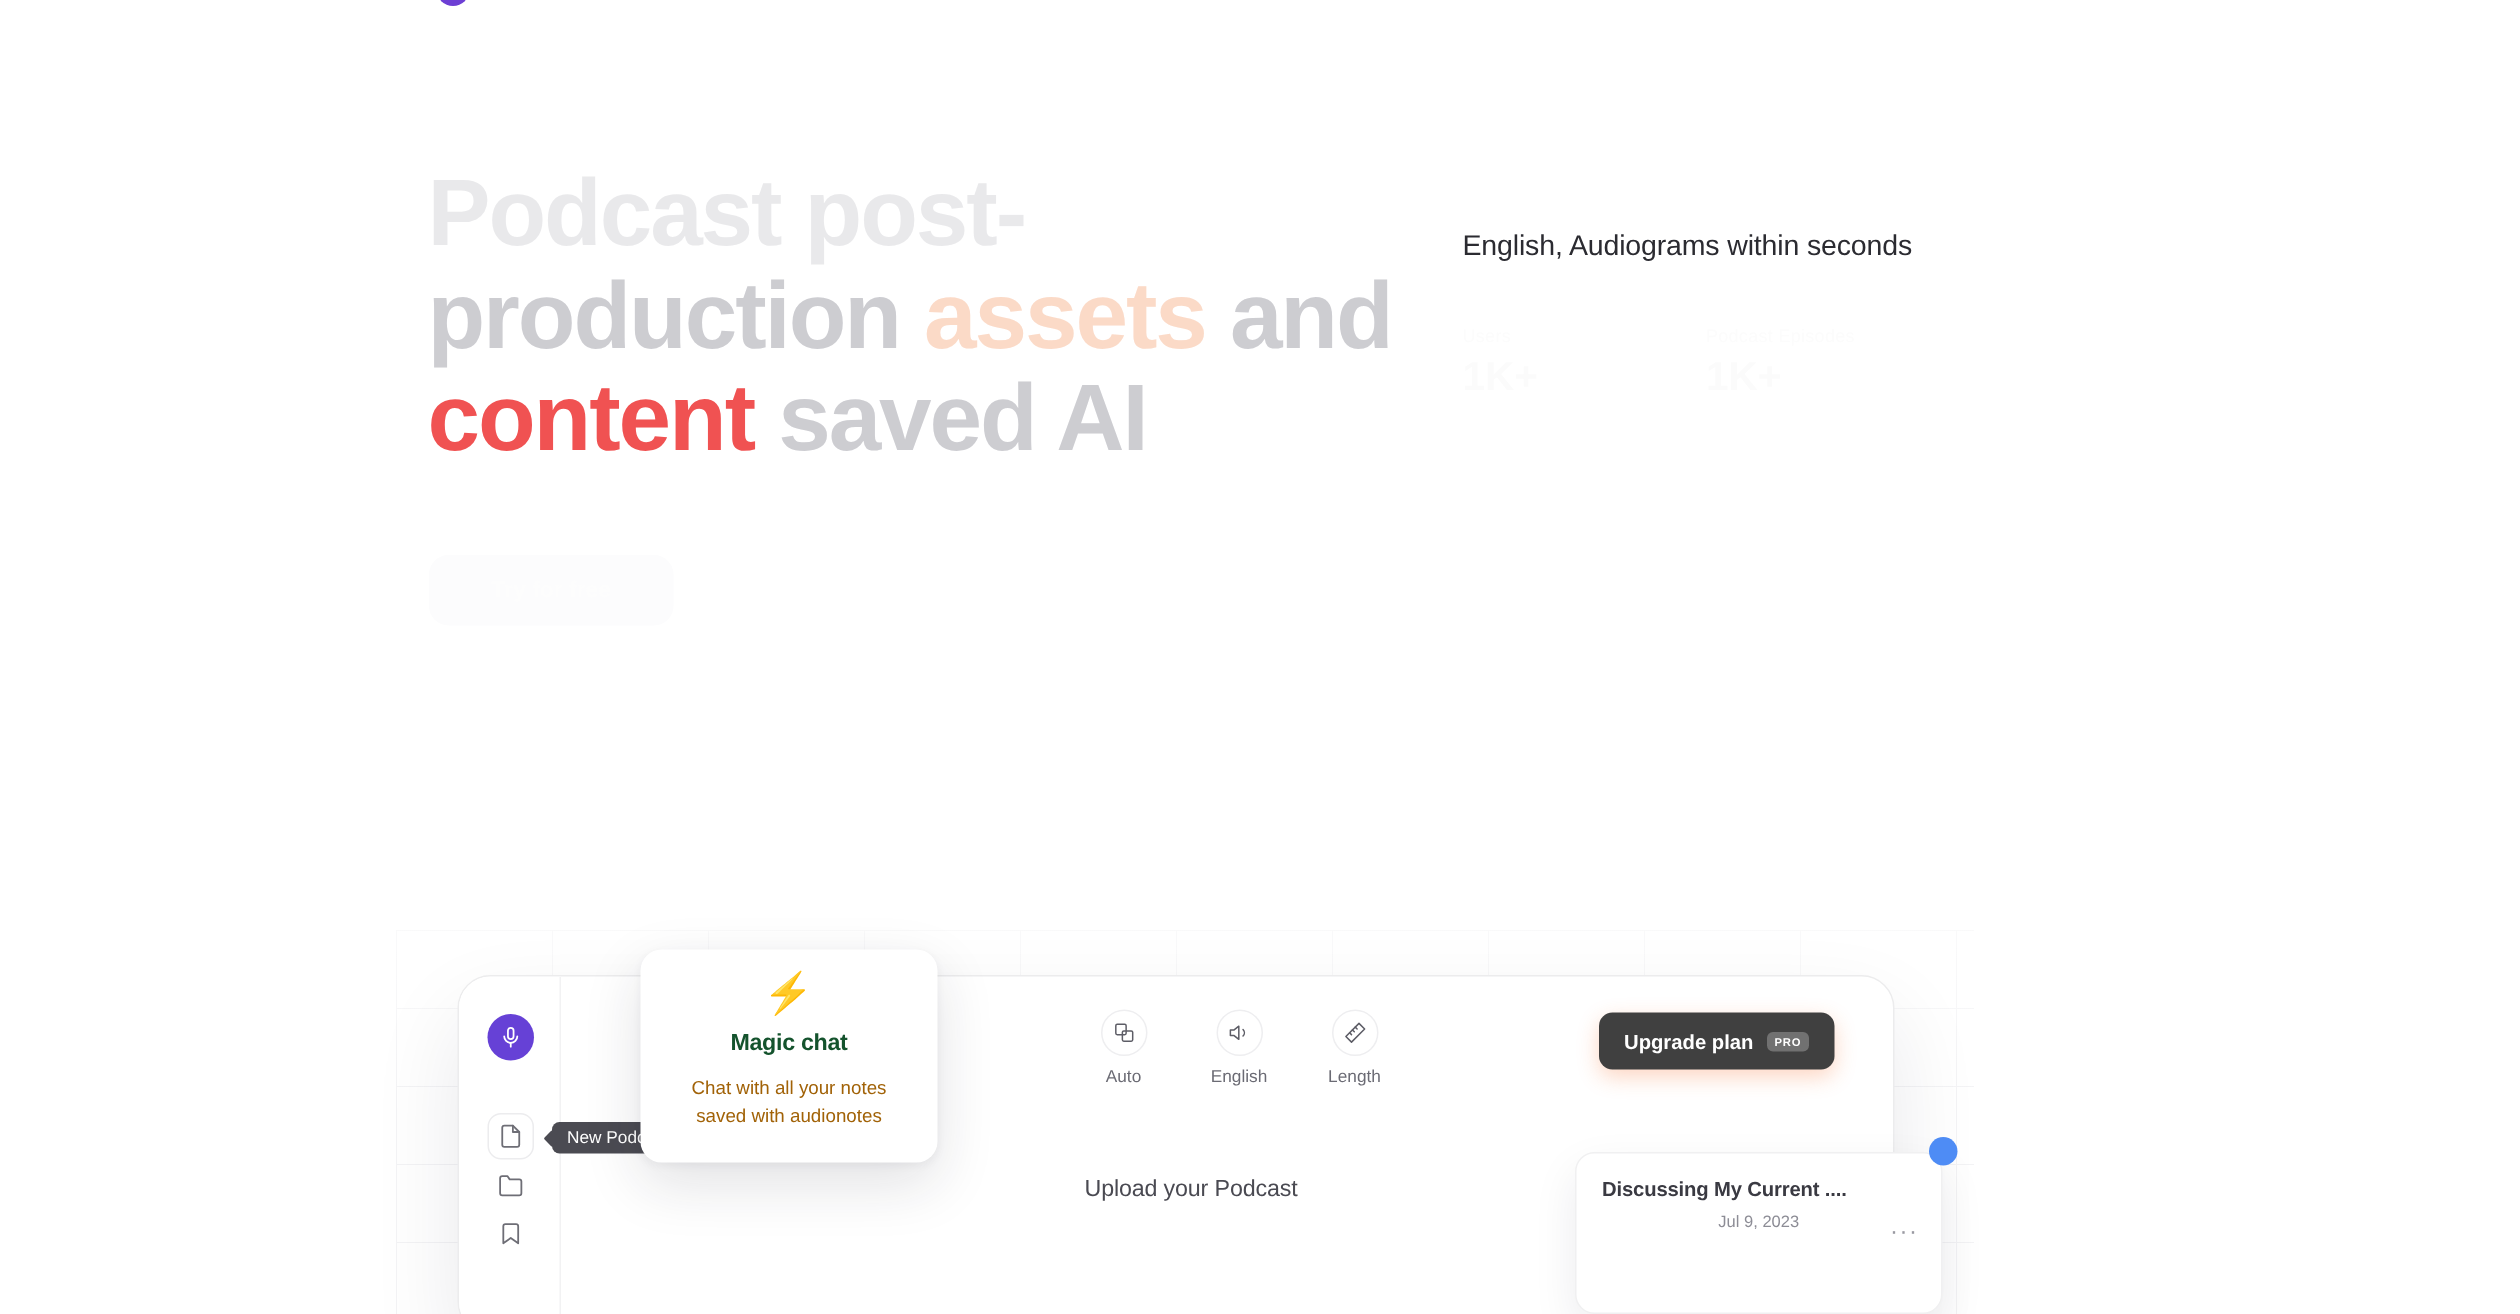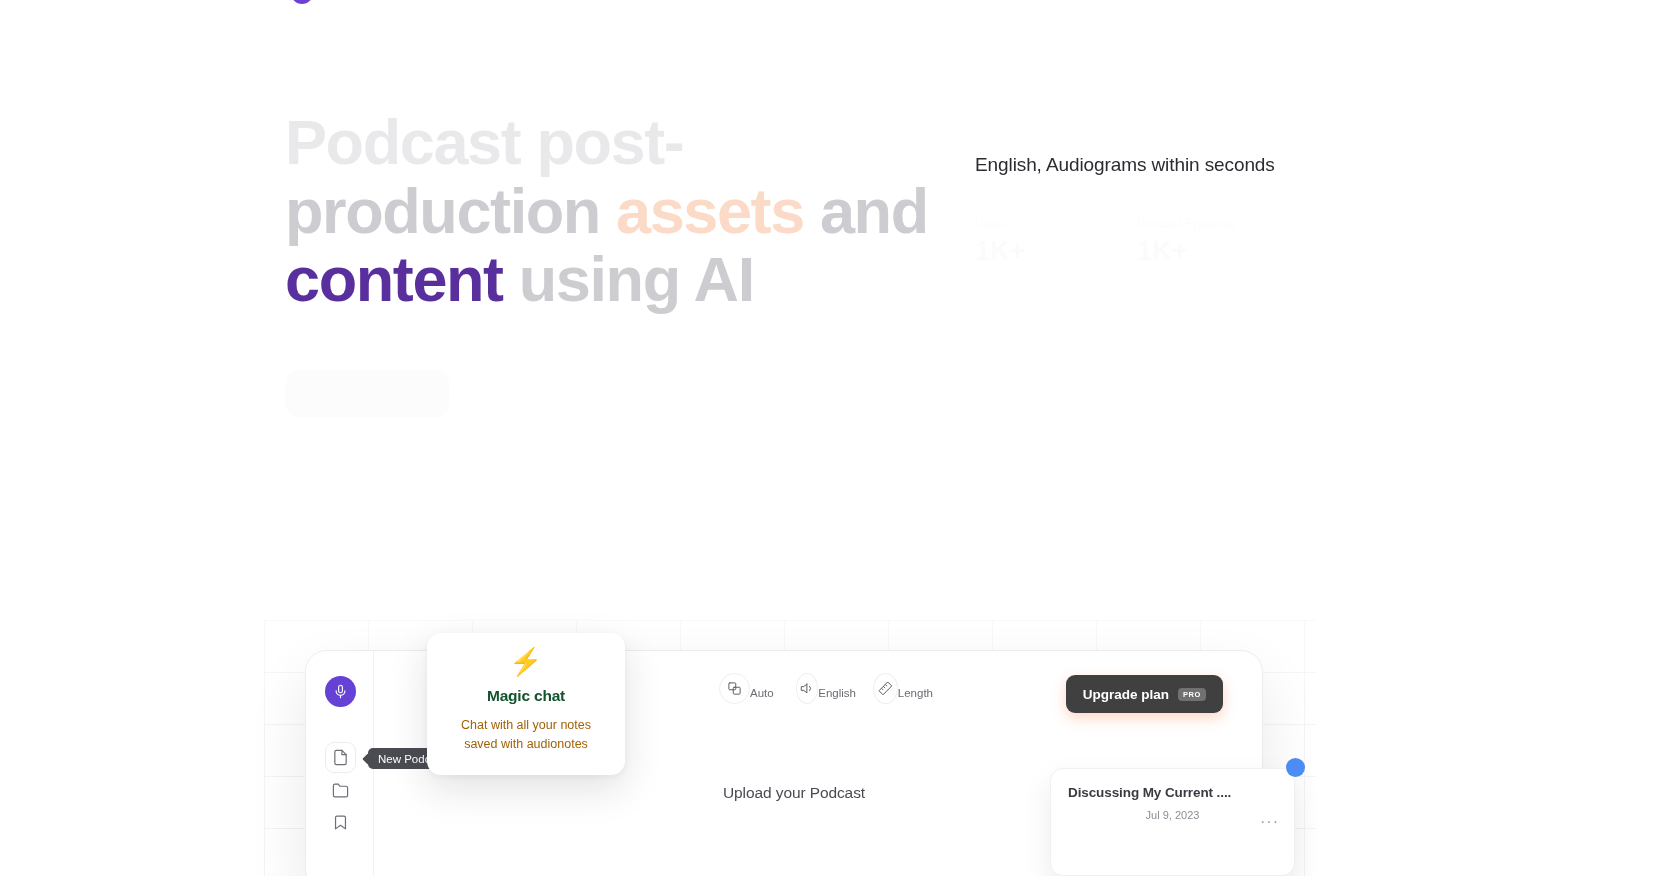--- a/index.html
+++ b/index.html
@@ -27,21 +27,21 @@
     width:820px;
     font-size:63px; line-height:1.09;
     font-weight:700; letter-spacing:-1.4px;
     color:#c9c9ce;
   }
   .hero-title .line { display:block; }
   .hero-title .l1 { opacity:.40; }
   .hero-title .l2 { opacity:.92; }
   .hero-title .l3 { opacity:.92; }
   .hl { color:#fbd7c3; }
-  .hl-strong { color:#4c1d95;margin-top:48px; }
+  .hl-strong { color:#ef4444;margin-top:48px; }
 
   .hero-cta {
     position:absolute; left:286px; top:370px;
     width:163px; height:47px; border-radius:13px;
     background:#fcfcfd;
     color:#fdfdfd; font-size:15px; font-weight:600;
     display:flex; align-items:center; justify-content:center;
     letter-spacing:.1px;
   }
 
@@ -121,21 +121,21 @@
   }
 
   
   .app-main { position:absolute; left:68px; top:0; right:0; height:240px; }
   .upload-label {
     position:absolute; left:349px; top:133px;
     font-size:15.5px; color:#4a4a52; letter-spacing:-.1px;
   }
 
   .opt-row { position:absolute; left:345px; top:22px; display:flex; gap:17px; }
-  .opt { width:60px; display:flex; align-items:center; }
+  .opt { width:60px; display:flex; flex-direction:column; align-items:center; }
   .opt-circle {
     width:31px; height:31px; border-radius:50%;
     border:1px solid #eeeef0; background:#fff;
     display:flex; align-items:center; justify-content:center;
     color:#5d5d66;
   }
   .opt-circle svg { width:15px; height:15px; }
   .opt-label { margin-top:8px; font-size:11.5px; color:#6b6b74; }
 
   .upgrade-btn {
@@ -204,21 +204,21 @@
   <div class="navbar">
     <div class="brand-dot"></div>
 
   </div>
 
   <div class="hero">
 
     <h1 class="hero-title">
       <span class="line l1">Podcast post-</span>
       <span class="line l2"><span>production </span><span class="hl">assets</span><span> and</span></span>
-      <span class="line l3"><span class="hl-strong">content</span><span> using AI</span></span>
+      <span class="line l3"><span class="hl-strong">content</span><span> saved AI</span></span>
     </h1>
 
     <div class="hero-cta">Try for free</div>
 
     <div class="hero-right">
       <div class="hero-sub">English, Audiograms within seconds</div>
       <div class="stats">
         <div>
           <div class="stat-label">Users</div>
           <div class="stat-value">1K+</div>

